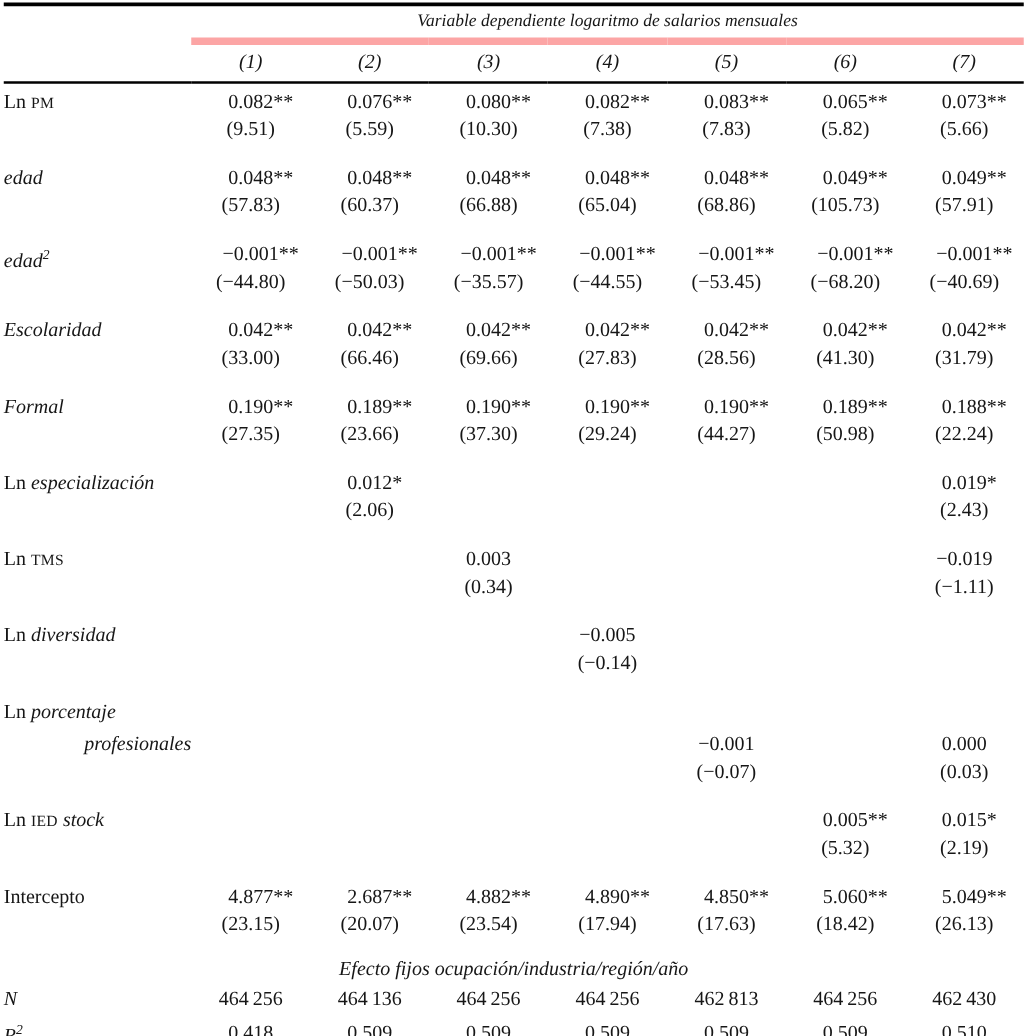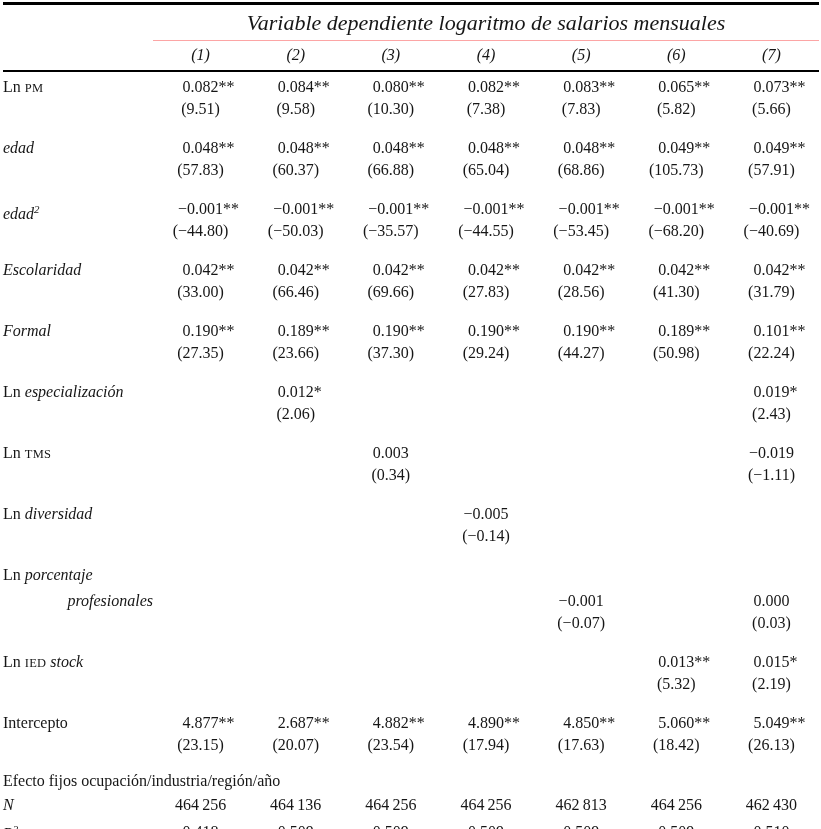--- a/index.html
+++ b/index.html
@@ -21,42 +21,43 @@
   }
   col.lab { width: 150px; }
   td {
     font-size: 16px;
     white-space: nowrap;
     padding: 0;
   }
   .title-cell {
     text-align: center;
     font-style: italic;
-    font-size: 22px;
+    font-size: 14px;
     padding: 5px 0 4px 0;
-    border-bottom: 1px solid #fca5a5;
+    border-bottom: 6px solid #fca5a5;
   }
   .colhead td {
     text-align: center;
     font-style: italic;
     padding: 5px 0 6px 0;
     border-bottom: 2px solid #000;
   }
   .num { text-align: center; }
   .coef-row td { padding-top: 4px; line-height: 22px; }
   .tstat-row td { padding-bottom: 13px; line-height: 22px; }
   .pre-row td { line-height: 22px; padding-top: 4px; }
   .label { text-align: left; vertical-align: top; }
   .ind { padding-left: 11px; text-align: right; }
   .it { font-style: italic; }
   .sc { font-size: 0.78em; letter-spacing: 0.02em; margin-top: 28px; }
   sup { font-size: 0.68em; }
   .stars { display: inline-block; width: 0; overflow: visible; }
   .fe td {
-    text-align: left;
+    text-align: center;
+    font-style: italic;
     padding: 3px 0 3px 0;
   }
   .sumrow td { line-height: 24px; }
 </style>
 </head>
 <body>
 
 <div class="wrap">
   <table>
     <colgroup>
@@ -82,30 +83,30 @@
           <td class="num">(4)</td>
           <td class="num">(5)</td>
           <td class="num">(6)</td>
           <td class="num">(7)</td>
         </tr>
     </tbody>
     <tbody>
         <tr class="coef-row">
           <td class="label" rowspan="2"><span class="">Ln </span><span class="sc">PM</span></td>
           <td class="num coef"><span>0.082</span><span class="stars">**</span></td>
-          <td class="num coef"><span>0.084</span><span class="stars">**</span></td>
+          <td class="num coef"><span>0.076</span><span class="stars">**</span></td>
           <td class="num coef"><span>0.080</span><span class="stars">**</span></td>
           <td class="num coef"><span>0.082</span><span class="stars">**</span></td>
           <td class="num coef"><span>0.083</span><span class="stars">**</span></td>
           <td class="num coef"><span>0.065</span><span class="stars">**</span></td>
           <td class="num coef"><span>0.073</span><span class="stars">**</span></td>
         </tr>
         <tr class="tstat-row">
           <td class="num tstat">(9.51)</td>
-          <td class="num tstat">(9.58)</td>
+          <td class="num tstat">(5.59)</td>
           <td class="num tstat">(10.30)</td>
           <td class="num tstat">(7.38)</td>
           <td class="num tstat">(7.83)</td>
           <td class="num tstat">(5.82)</td>
           <td class="num tstat">(5.66)</td>
         </tr>
         <tr class="coef-row">
           <td class="label" rowspan="2"><span class="it">edad</span></td>
           <td class="num coef"><span>0.048</span><span class="stars">**</span></td>
           <td class="num coef"><span>0.048</span><span class="stars">**</span></td>
@@ -163,21 +164,21 @@
           <td class="num tstat">(31.79)</td>
         </tr>
         <tr class="coef-row">
           <td class="label" rowspan="2"><span class="it">Formal</span></td>
           <td class="num coef"><span>0.190</span><span class="stars">**</span></td>
           <td class="num coef"><span>0.189</span><span class="stars">**</span></td>
           <td class="num coef"><span>0.190</span><span class="stars">**</span></td>
           <td class="num coef"><span>0.190</span><span class="stars">**</span></td>
           <td class="num coef"><span>0.190</span><span class="stars">**</span></td>
           <td class="num coef"><span>0.189</span><span class="stars">**</span></td>
-          <td class="num coef"><span>0.101</span><span class="stars">**</span></td>
+          <td class="num coef"><span>0.188</span><span class="stars">**</span></td>
         </tr>
         <tr class="tstat-row">
           <td class="num tstat">(27.35)</td>
           <td class="num tstat">(23.66)</td>
           <td class="num tstat">(37.30)</td>
           <td class="num tstat">(29.24)</td>
           <td class="num tstat">(44.27)</td>
           <td class="num tstat">(50.98)</td>
           <td class="num tstat">(22.24)</td>
         </tr>
@@ -261,21 +262,21 @@
           <td class="num tstat"></td>
           <td class="num tstat">(0.03)</td>
         </tr>
         <tr class="coef-row">
           <td class="label" rowspan="2"><span class="">Ln </span><span class="sc">IED</span><span class="it"> stock</span></td>
           <td class="num coef"><span></span></td>
           <td class="num coef"><span></span></td>
           <td class="num coef"><span></span></td>
           <td class="num coef"><span></span></td>
           <td class="num coef"><span></span></td>
-          <td class="num coef"><span>0.013</span><span class="stars">**</span></td>
+          <td class="num coef"><span>0.005</span><span class="stars">**</span></td>
           <td class="num coef"><span>0.015</span><span class="stars">*</span></td>
         </tr>
         <tr class="tstat-row">
           <td class="num tstat"></td>
           <td class="num tstat"></td>
           <td class="num tstat"></td>
           <td class="num tstat"></td>
           <td class="num tstat"></td>
           <td class="num tstat">(5.32)</td>
           <td class="num tstat">(2.19)</td>

